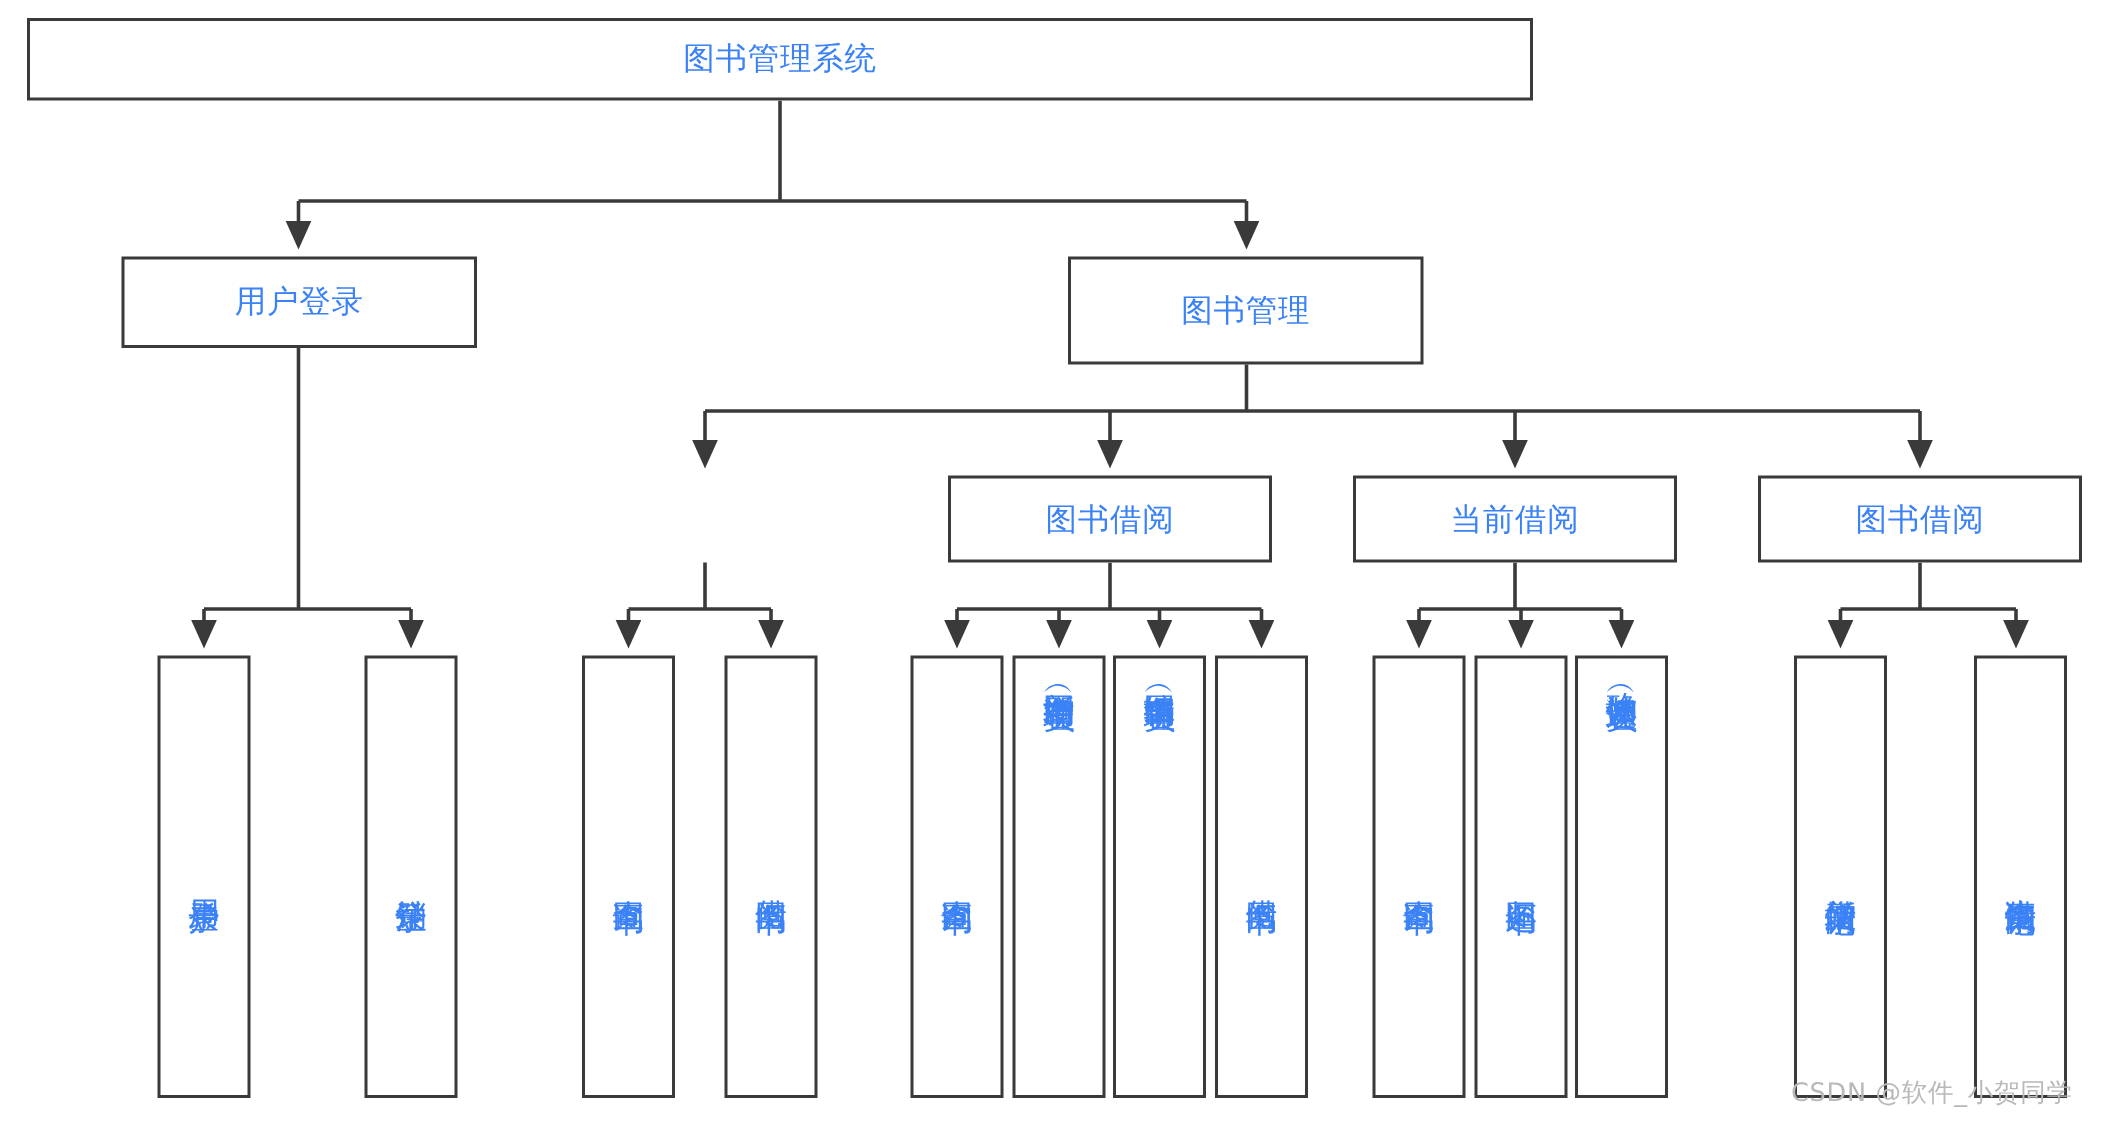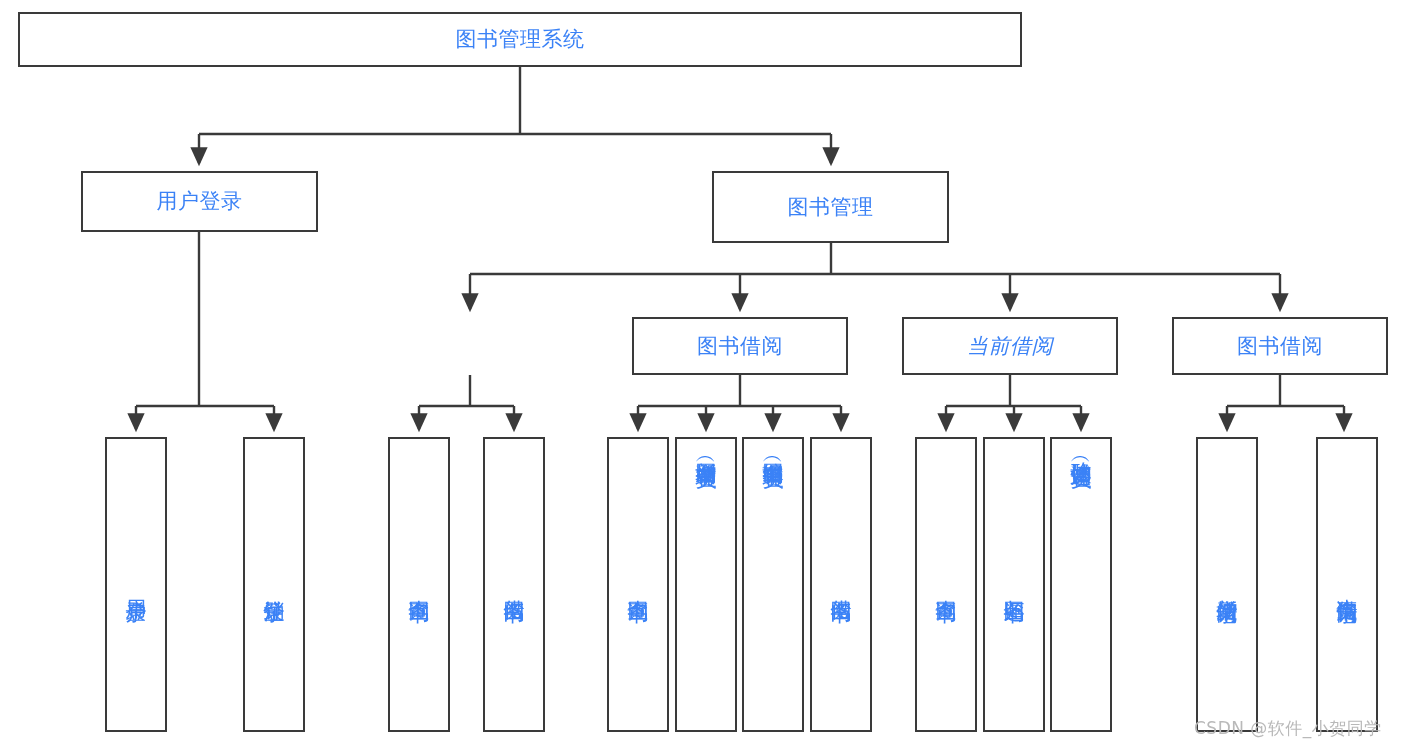--- a/index.html
+++ b/index.html
@@ -132,21 +132,21 @@
   <div class="node" id="node-l2-0" style="left: 81px; top: 171px; width: 237px; height: 61px;">
     <span class="label">用户登录</span>
   </div>
   <div class="node" id="node-l2-1" style="left: 712px; top: 171px; width: 237px; height: 72px;">
     <span class="label">图书管理</span>
   </div>
 
   <div class="node" id="node-l3-1" style="left: 632px; top: 317px; width: 216px; height: 58px;">
     <span class="label">图书借阅</span>
   </div>
-  <div class="node" id="node-l3-2" style="left: 902px; top: 317px; width: 216px; height: 58px; font-style: italic;">
+  <div class="node" id="node-l3-2" style="left: 902px; top: 317px; width: 216px; height: 58px;">
     <span class="label">当前借阅</span>
   </div>
   <div class="node" id="node-l3-3" style="left: 1172px; top: 317px; width: 216px; height: 58px;">
     <span class="label">图书借阅</span>
   </div>
 
   <div class="node vertical short" id="node-leaf-0" style="left: 105px; top: 437px; width: 62px; height: 295px;">
     <span class="label">用户登录</span>
   </div>
   <div class="node vertical short" id="node-leaf-1" style="left: 243px; top: 437px; width: 62px; height: 295px;">

